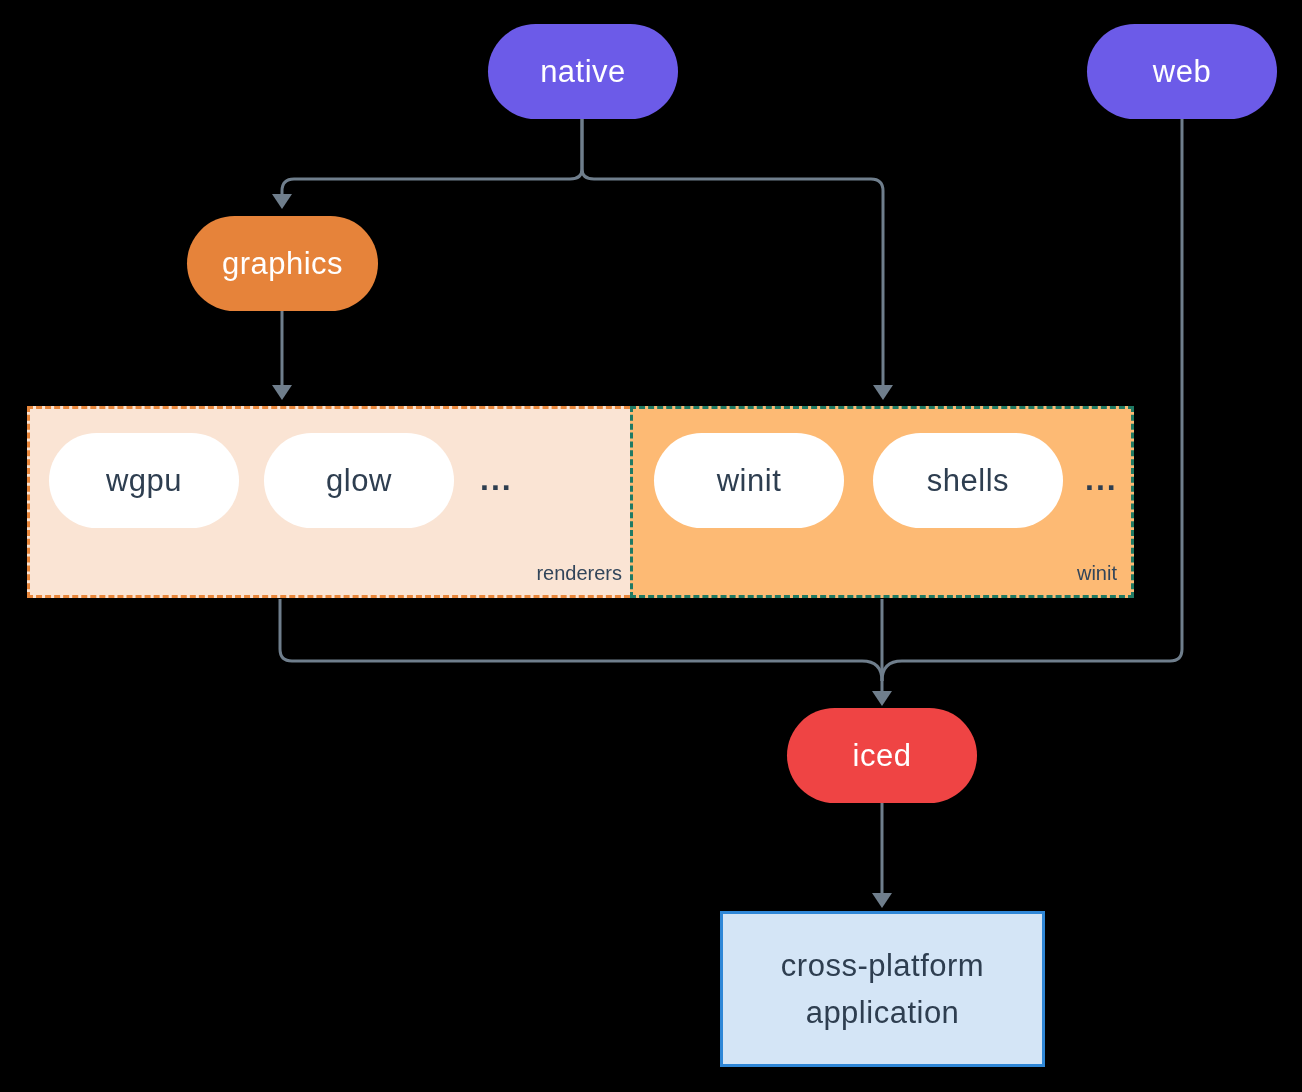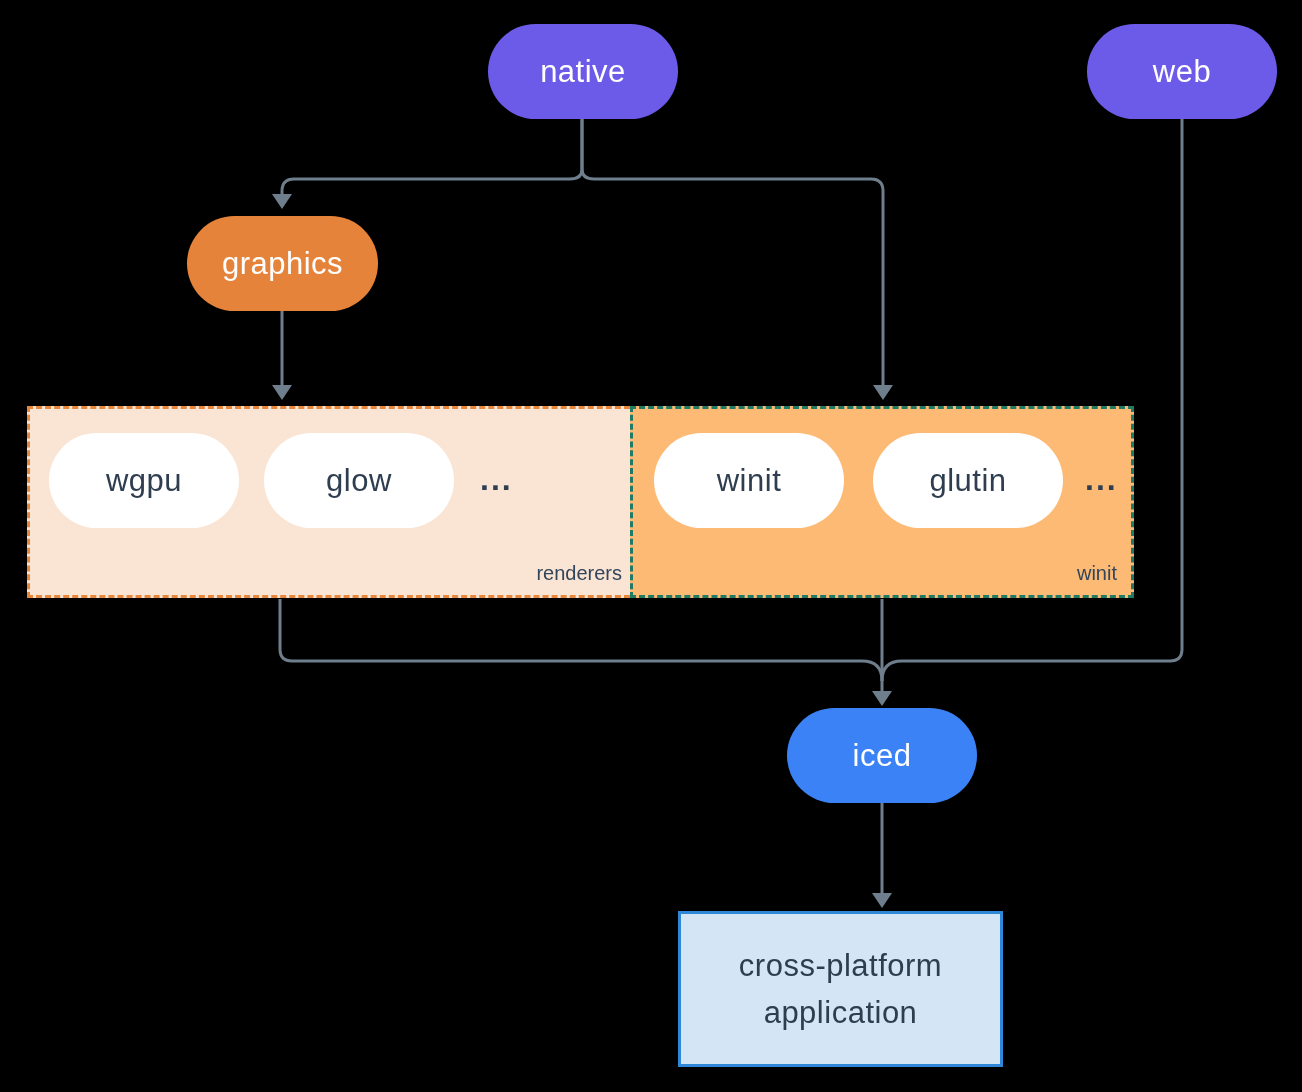--- a/index.html
+++ b/index.html
@@ -28,21 +28,21 @@
     align-items: center;
     justify-content: center;
     border-radius: 48px;
     font-size: 31px;
     letter-spacing: 0.5px;
     color: #ffffff;
     box-sizing: border-box;
   }
   .pill-native, .pill-web { background: #6C5BE8; }
   .pill-graphics { background: #E6833A; text-align: right; }
-  .pill-iced { background: #3b82f6; text-align: right; }
+  .pill-iced { background: #ef4444; text-align: right; }
   .pill-white {
     background: #ffffff;
     color: #2E3E50;
   }
   .pill-native   { left: 488px; top: 24px;  width: 190px; height: 95px; }
   .pill-web      { left: 1087px;top: 24px;  width: 190px; height: 95px; }
   .pill-graphics { left: 187px; top: 216px; width: 191px; height: 95px; }
   .pill-iced     { left: 787px; top: 708px; width: 190px; height: 95px; }
 
   .group-box {
@@ -84,21 +84,21 @@
   .group-shells   .ellipsis  { left: 452px; }
   .group-label {
     position: absolute;
     right: 14px;
     bottom: 10px;
     font-size: 20px;
     color: #32455A;
   }
   .app-box {
     position: absolute;
-    left: 678px;
+    left: 720px;
     top: 911px;
     width: 325px;
     height: 156px;
     box-sizing: border-box;
     background: #D4E5F6;
     border: 3px solid #2F87D7;
     display: flex;
     flex-direction: column;
     align-items: center;
     justify-content: center;
@@ -154,21 +154,21 @@
     </div>
     <div class="ellipsis">...</div>
     <div class="group-label">renderers</div>
   </div>
 
   <div class="group-box group-shells">
     <div class="pill pill-white pill-winit">
       <span>winit</span>
     </div>
     <div class="pill pill-white pill-glutin">
-      <span>glutin</span>
+      <span>shells</span>
     </div>
     <div class="ellipsis">...</div>
     <div class="group-label">winit</div>
   </div>
 
   <div class="pill pill-iced">
     <span>iced</span>
   </div>
 
   <div class="app-box">

